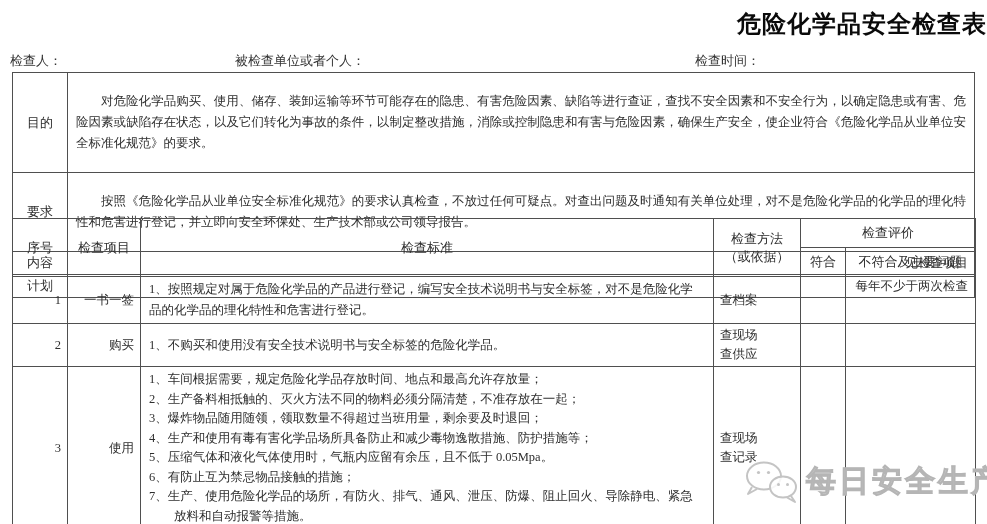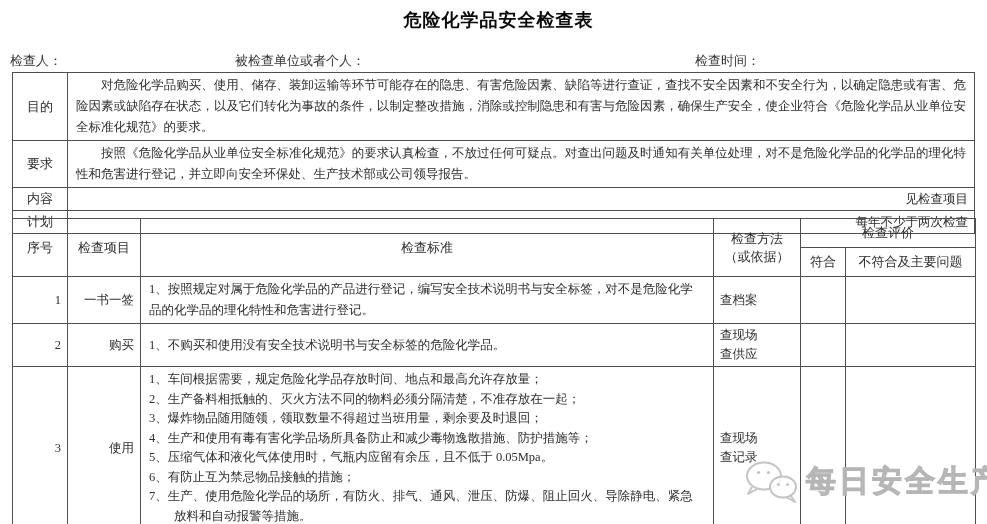--- a/index.html
+++ b/index.html
@@ -1,37 +1,37 @@
 <!DOCTYPE html>
 <html><head>
 <meta charset="utf-8">
 <style>
   html,body{margin:0;padding:0;background:#ffffff;}
   .page{
     width:987px;height:524px;position:relative;background:#fff;overflow:hidden;
     font-family:"Liberation Serif","DejaVu Serif",serif;color:#2e2e2e;
   }
   .doc-title{
-    text-align:center;font-size:18px;font-weight:bold;color:#0a0a0a;
+    text-align:right;font-size:24px;font-weight:bold;color:#0a0a0a;
     padding-top:8px;letter-spacing:1px;padding-left:10px;
   }
   .meta{position:absolute;top:52px;left:0;width:100%;height:18px;font-size:13px;color:#333;}
   .meta span{position:absolute;top:0;white-space:nowrap;}
   .meta .m1{left:10px;}
   .meta .m2{left:235px;}
   .meta .m3{left:695px;}
 
   table{border-collapse:collapse;table-layout:fixed;margin-left:12px;width:963px;}
   td{border:1px solid #4f4f4f;font-size:12.5px;padding:2px 6px;vertical-align:middle;
      color:#2e2e2e;overflow:hidden;}
   .info-table{position:absolute;top:72px;left:0;}
   .check-table{position:absolute;top:218px;left:0;}
 
   .lbl{text-align:center;font-size:13px;padding:2px 8px;}
-  .just{text-align:justify;line-height:21px;text-indent:2em;padding:2px 8px;}
+  .just{text-align:justify;line-height:21px;text-indent:2em;padding:18px 8px;}
   .ctr{text-align:right;}
   .hdr{text-align:center;font-size:13px;}
   .std{line-height:21px;padding:2px 8px;margin-top:9px;}
   .std3{line-height:19.5px;padding:3px 8px;}
   .hang{padding-left:2em;text-indent:-2em;}
   .method{text-align:left;line-height:19px;}
 
   .watermark{
     position:absolute;left:742px;top:458px;display:flex;align-items:center;
     pointer-events:none;

